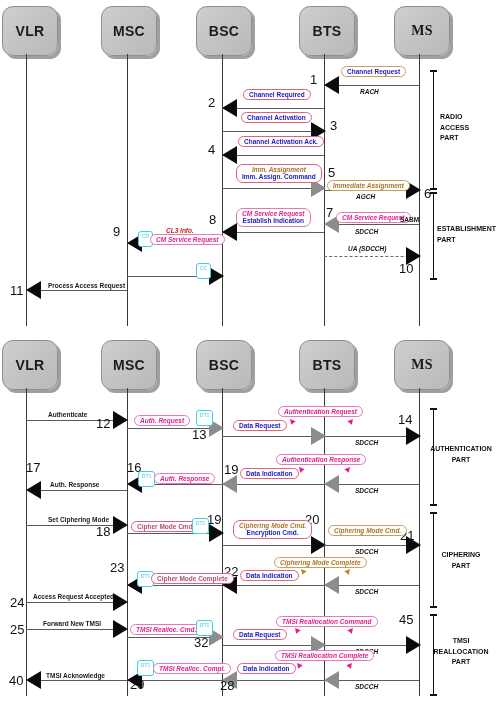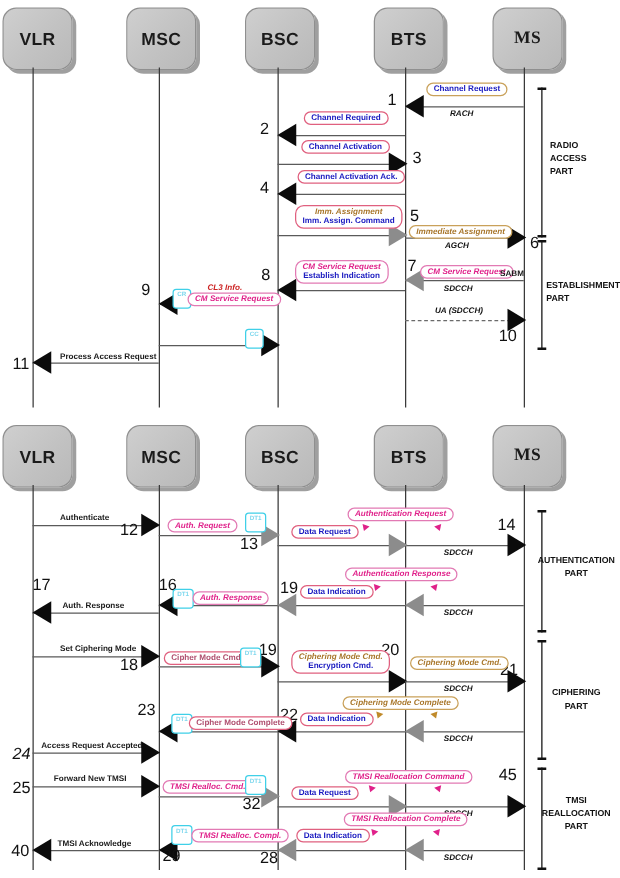--- a/index.html
+++ b/index.html
@@ -317,21 +317,21 @@
   <div class="msgline" style="left:127px;top:253px;width:95px;"></div>
   <div class="ah left" style="left:127px;top:244px;"></div>
   <div class="num" style="left:110px;top:228px;">23</div>
   <div class="tinybox" style="left:137px;top:239px;width:13px;height:14px;"><span>DT1</span></div>
   <div class="mbox pinkbd" style="left:151px;top:241px;">
       <span style="color:#b05070;">Cipher Mode Complete</span>
     </div>
 
   <div class="msgline" style="left:26px;top:270px;width:101px;"></div>
   <div class="ah right" style="left:113px;top:261px;"></div>
-  <div class="num" style="left:10px;top:263px;font-style:italic;">24</div>
+  <div class="num" style="left:10px;top:263px;">24</div>
   <div class="plain" style="left:33px;top:261px;">Access Request Accepted</div>
 
   <div class="msgline" style="left:26px;top:297px;width:101px;"></div>
   <div class="ah right" style="left:113px;top:288px;"></div>
   <div class="num" style="left:10px;top:290px;">25</div>
   <div class="plain" style="left:43px;top:288px;">Forward New TMSI</div>
 
   <div class="msgline" style="left:127px;top:305px;width:95px;"></div>
   <div class="ah right grey" style="left:209px;top:296px;"></div>
   <div class="num" style="left:194px;top:303px;">32</div>
@@ -350,21 +350,21 @@
   <div class="mbox magbd magenta-txt" style="left:276px;top:284px;">
       <span>TMSI Reallocation Command</span>
     </div>
   <div class="minarrow" style="left:294px;top:297px;transform:rotate(20deg);"></div>
   <div class="minarrow" style="left:348px;top:297px;transform:rotate(-20deg);"></div>
   <div class="chan" style="left:355px;top:316px;">SDCCH</div>
 
   <div class="msgline" style="left:222px;top:348px;width:197px;"></div>
   <div class="ah left grey" style="left:222px;top:339px;"></div>
   <div class="ah left grey" style="left:324px;top:339px;"></div>
-  <div class="num" style="left:208px;top:346px;">28</div>
+  <div class="num" style="left:220px;top:346px;">28</div>
   <div class="mbox pinkbd blue-txt" style="left:237px;top:331px;">
       <span>Data Indication</span>
     </div>
   <div class="mbox magbd magenta-txt" style="left:275px;top:318px;">
       <span>TMSI Reallocation Complete</span>
     </div>
   <div class="minarrow" style="left:296px;top:332px;transform:rotate(20deg);"></div>
   <div class="minarrow" style="left:347px;top:332px;transform:rotate(-20deg);"></div>
   <div class="chan" style="left:355px;top:351px;">SDCCH</div>
 

